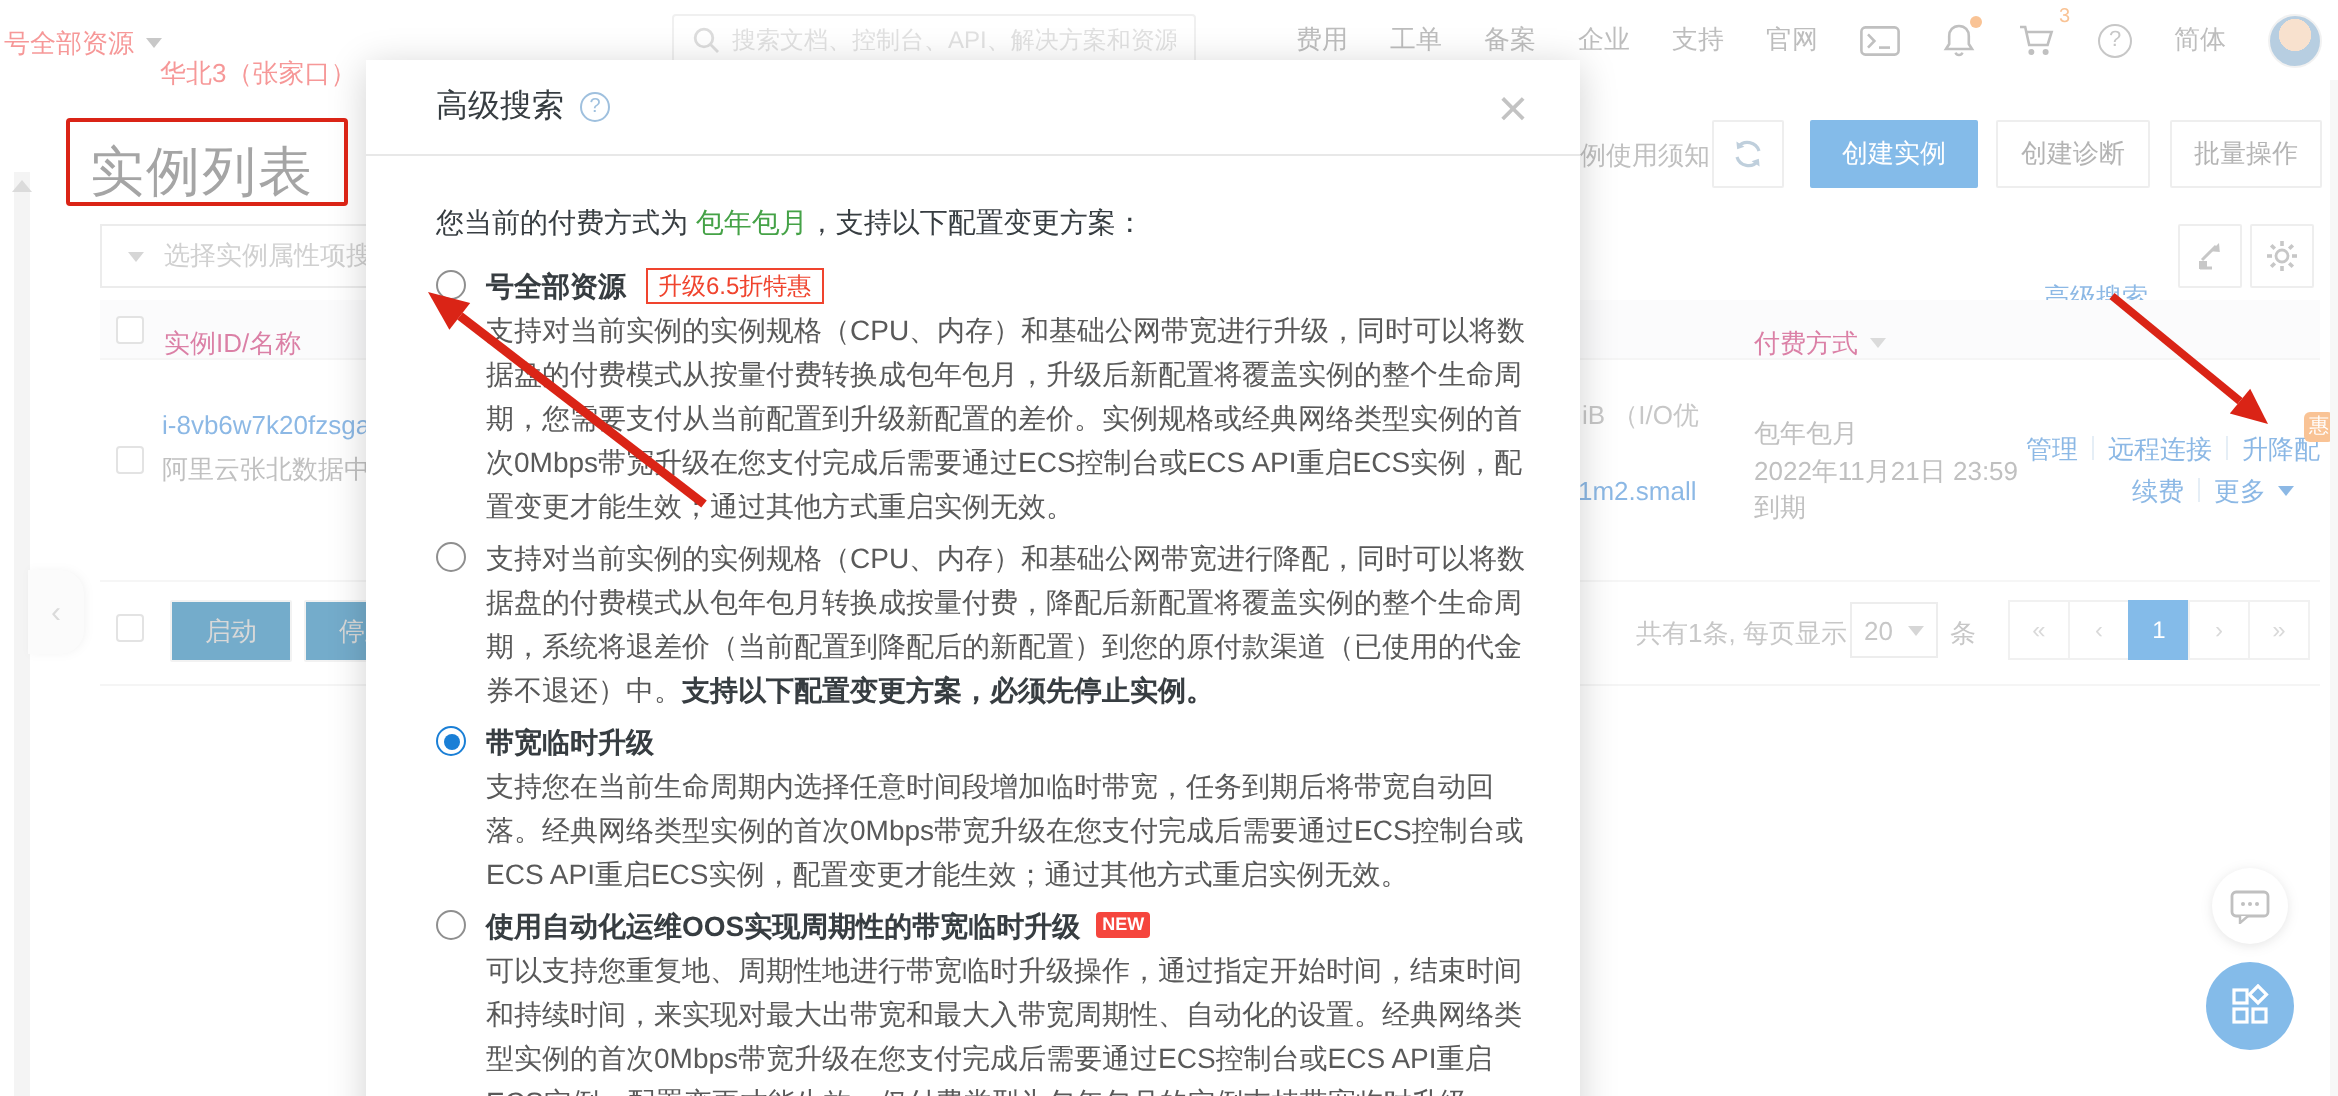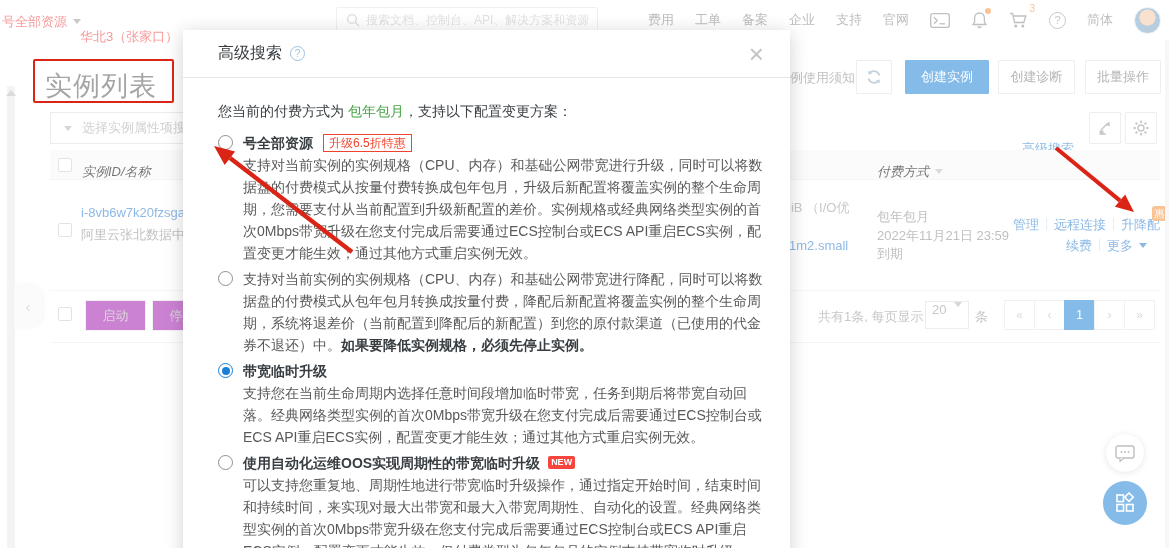--- a/index.html
+++ b/index.html
@@ -24,37 +24,37 @@
   .cartbadge { position:absolute; right:-7px; top:-9px; font-size:10px; color:#f5923e; }
   .helpcircle { width:17px; height:17px; border:1px solid #999; border-radius:50%; color:#999; font-size:11px; display:inline-flex; align-items:center; justify-content:center; }
   .avatar { width:27px; height:27px; border-radius:50%; background:radial-gradient(circle at 50% 38%, #f3c9a6 0 40%, #7da7c9 41% 100%); border:1px solid #e6e6e6; }
 
   
   .bg { position:absolute; inset:0; z-index:1; }
   .pgtitle { position:absolute; left:45px; top:68px; font-size:27px; color:#5c5c5c; letter-spacing:1px; }
   .filterbox { position:absolute; left:50px; top:112px; width:690px; height:32px; border:1px solid #ddd; background:#fff; display:flex; align-items:center; gap:10px; padding:0 13px; font-size:13px; color:#aaa; }
   .thead { position:absolute; left:50px; top:150px; width:1110px; height:30px; background:#f7f8fa; border-bottom:1px solid #ededed; }
   .cb { position:absolute; width:14px; height:14px; border:1px solid #ccc; border-radius:2px; background:#fff; }
-  .hlabel { position:absolute; font-size:13px; color:#000000; white-space:nowrap;font-style:italic; }
+  .hlabel { position:absolute; font-size:13px; color:#be185d; white-space:nowrap; }
   .cell { position:absolute; font-size:13px; color:#8c8c8c; white-space:nowrap; }
   .blue { color:#2e7fd0; }
   .sep { display:inline-block; width:1px; height:12px; background:#cfe0ef; margin:0 7px; vertical-align:-1px; }
   .promo { position:absolute; left:1152px; top:206px; width:15px; height:15px; background:#f5923e; border-radius:3px; color:#fff; font-size:10px; line-height:15px; text-align:center; }
   .rowline { position:absolute; left:50px; top:290px; width:1110px; height:1px; background:#efefef; }
   .botline { position:absolute; left:50px; top:342px; width:1110px; height:1px; background:#ededed; }
 
   .btn { position:absolute; display:flex; align-items:center; justify-content:center; font-size:13px; background:#fff; border:1px solid #e1e1e1; color:#777; border-radius:1px; }
   .btn-primary { background:#1f83d8; border-color:#1f83d8; color:#fff; }
-  .btn-disabled { background:#a21caf; border-color:#e8e8e8; color:#b9b9b9; }
+  .btn-disabled { background:#0369a1; border-color:#e8e8e8; color:#b9b9b9; }
   .linkblue { font-size:13px; color:#2e7fd0;margin-top:20px; }
 
   .pgbar { position:absolute; top:300px; left:1005px; display:flex; }
   .pgbtn { width:31px; height:30px; border:1px solid #e6e6e6; margin-left:-1px; background:#fff; color:#bbb; font-size:12px; display:flex; align-items:center; justify-content:center; }
   .pgbtn.active { background:#2084d8; border-color:#2084d8; color:#fff; }
-  .selectbox { position:absolute; left:925px; top:301px; width:44px; height:28px; border:1px solid #dedede; background:#fff; color:#999; font-size:13px; display:flex; justify-content:space-between; padding:0 6px; }
+  .selectbox { position:absolute; left:925px; top:301px; width:44px; height:28px; border:1px solid #dedede; background:#fff; color:#999; font-size:13px; display:flex; align-items:center; justify-content:space-between; padding:0 6px; }
 
   .lscroll { position:absolute; left:7px; top:86px; width:8px; height:462px; background:#ebebeb; }
   .lscroll-up { position:absolute; left:6px; top:90px; width:0; height:0; border-left:5px solid transparent; border-right:5px solid transparent; border-bottom:6px solid #bdbdbd; }
   .rline { position:absolute; right:0; top:40px; bottom:0; width:4px; background:#f1f1f1; }
   .ctab { position:absolute; left:14px; top:285px; width:28px; height:42px; background:#f8f8f8; border-radius:0 12px 12px 0; box-shadow:1px 0 4px rgba(0,0,0,0.08); color:#bdbdbd; font-size:15px; display:flex; align-items:center; justify-content:center; }
 
   .fab { position:absolute; border-radius:50%; display:flex; align-items:center; justify-content:center; }
   .fab-chat { right:25px; top:434px; width:38px; height:38px; background:#fff; box-shadow:0 1px 6px rgba(0,0,0,0.18); }
   .fab-apps { right:22px; top:481px; width:44px; height:44px; background:#1f83d8; }
 
@@ -269,21 +269,21 @@
       <span class="radio"></span>
       <div>
         <div class="opt-title"><span>号全部资源</span><span class="badge-red">升级6.5折特惠</span></div>
         <div class="opt-desc">支持对当前实例的实例规格（CPU、内存）和基础公网带宽进行升级，同时可以将数据盘的付费模式从按量付费转换成包年包月，升级后新配置将覆盖实例的整个生命周期，您需要支付从当前配置到升级新配置的差价。实例规格或经典网络类型实例的首次0Mbps带宽升级在您支付完成后需要通过ECS控制台或ECS API重启ECS实例，配置变更才能生效；通过其他方式重启实例无效。</div>
       </div>
     </div>
 
     <div class="opt">
       <span class="radio"></span>
       <div>
-        <div class="opt-desc"><span>支持对当前实例的实例规格（CPU、内存）和基础公网带宽进行降配，同时可以将数据盘的付费模式从包年包月转换成按量付费，降配后新配置将覆盖实例的整个生命周期，系统将退差价（当前配置到降配后的新配置）到您的原付款渠道（已使用的代金券不退还）中。</span><b>如果要降低实例规格，必须先停止实例。</b></div>
+        <div class="opt-desc"><span>支持对当前实例的实例规格（CPU、内存）和基础公网带宽进行降配，同时可以将数据盘的付费模式从包年包月转换成按量付费，降配后新配置将覆盖实例的整个生命周期，系统将退差价（当前配置到降配后的新配置）到您的原付款渠道（已使用的代金券不退还）中。</span><b>支持以下配置变更方案，必须先停止实例。</b></div>
       </div>
     </div>
 
     <div class="opt">
       <span class="radio sel"></span>
       <div>
         <div class="opt-title">带宽临时升级</div>
         <div class="opt-desc">支持您在当前生命周期内选择任意时间段增加临时带宽，任务到期后将带宽自动回落。经典网络类型实例的首次0Mbps带宽升级在您支付完成后需要通过ECS控制台或ECS API重启ECS实例，配置变更才能生效；通过其他方式重启实例无效。</div>
       </div>
     </div>

